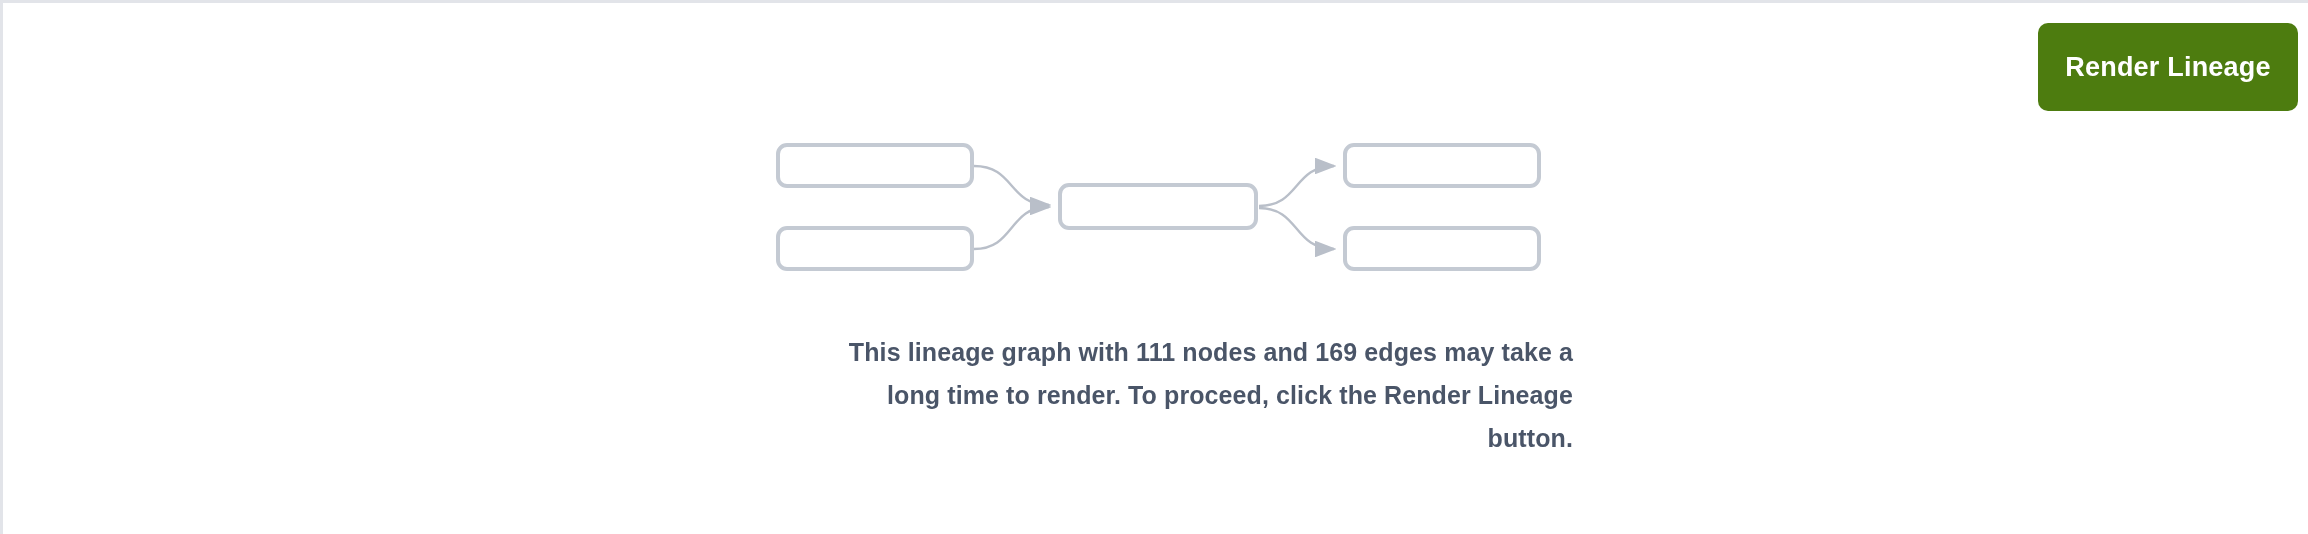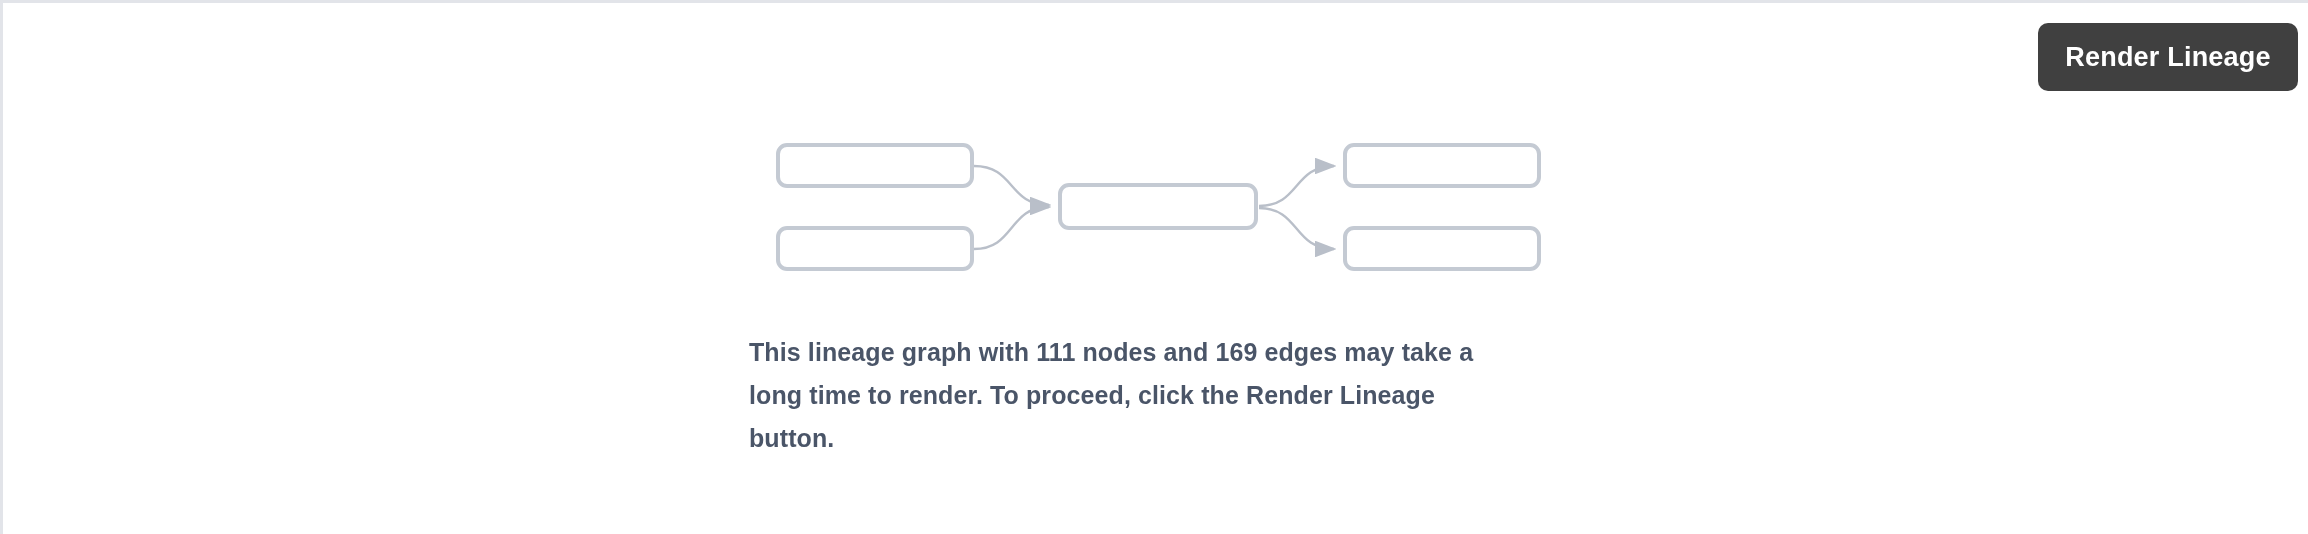--- a/index.html
+++ b/index.html
@@ -20,22 +20,22 @@
     border-left: 3px solid #e2e4e9;
     overflow: hidden;
   }
 
   
   #render-lineage-button {
     position: absolute;
     left: 2035px;
     top: 20px;
     width: 260px;
-    height: 68px;
-    background: #404040;
+    height: 88px;
+    background: #4d7c0f;
     color: #ffffff;
     border: none;
     border-radius: 10px;
     font-family: "Liberation Sans", sans-serif;
     font-size: 27px;
     font-weight: bold;
     letter-spacing: 0.2px;
     cursor: pointer;
     display: flex;
     align-items: center;
@@ -69,24 +69,24 @@
 
   #node-source-a  { left: 773px;  top: 140px; width: 198px; height: 45px; }
   #node-source-b  { left: 773px;  top: 223px; width: 198px; height: 45px; }
   #node-center    { left: 1055px; top: 180px; width: 200px; height: 47px; }
   #node-target-a  { left: 1340px; top: 140px; width: 198px; height: 45px; }
   #node-target-b  { left: 1340px; top: 223px; width: 198px; height: 45px; }
 
   
   #lineage-message {
     position: absolute;
-    left: 746px;
+    left: 802px;
     top: 328px;
     width: 768px;
-    text-align: left;
+    text-align: right;
     color: #4a5568;
     font-family: "Liberation Sans", sans-serif;
     font-size: 25px;
     font-weight: bold;
     line-height: 43px;
     letter-spacing: 0.1px;
   }
 </style>
 </head>
 <body>

